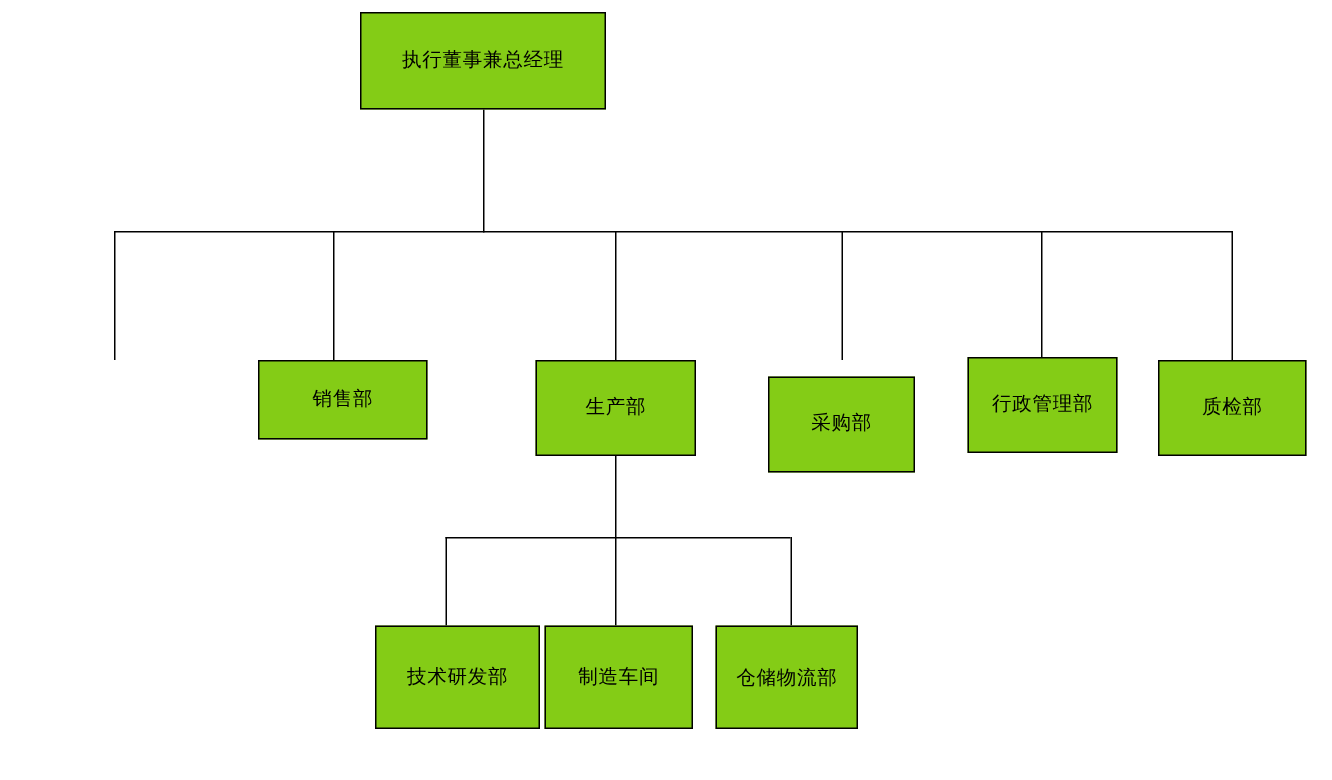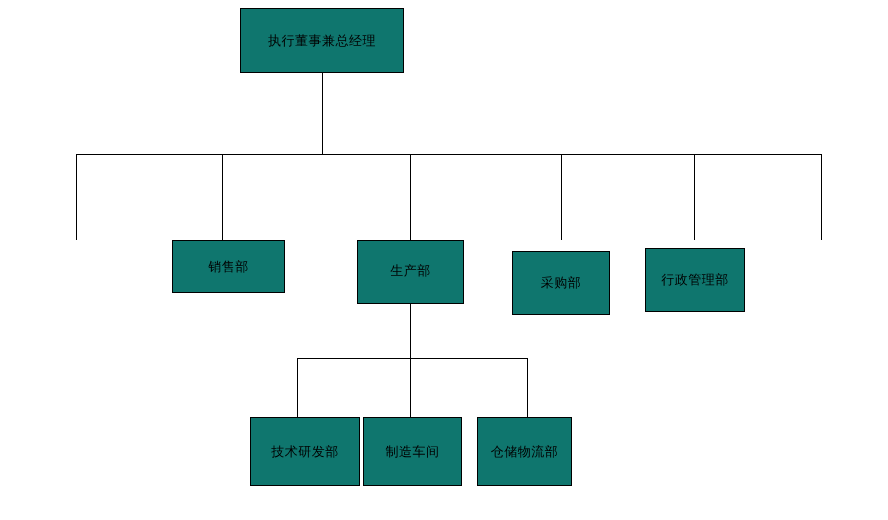--- a/index.html
+++ b/index.html
@@ -13,21 +13,21 @@
     width: 888px;
     height: 520px;
     background: #ffffff;
     overflow: hidden;
     font-family: "DejaVu Sans", "Liberation Sans", sans-serif;
   }
   .node-box {
     position: absolute;
     box-sizing: border-box;
     border: 1px solid #000000;
-    background: #0f766e;
+    background: #84cc16;
     display: flex;
     align-items: center;
     justify-content: center;
     text-align: center;
   }
   .node-label {
     font-size: 13px;
     line-height: 1.2;
     color: #000000;
     letter-spacing: 0.5px;
@@ -69,22 +69,25 @@
 
   <div class="node-box" style="left: 172px; top: 240px; width: 113px; height: 53px;">
     <span class="node-label">销售部</span>
   </div>
   <div class="node-box" style="left: 357px; top: 240px; width: 107px; height: 64px; font-family: Liberation Mono, monospace;">
     <span class="node-label">生产部</span>
   </div>
   <div class="node-box" style="left: 512px; top: 240px; width: 98px; height: 64px; margin-top: 11px;">
     <span class="node-label">采购部</span>
   </div>
-  <div class="node-box" style="left: 645px; top: 248px; width: 100px; height: 64px;">
+  <div class="node-box" style="left: 645px; top: 238px; width: 100px; height: 64px;">
     <span class="node-label">行政管理部</span>
+  </div>
+  <div class="node-box" style="left: 772px; top: 240px; width: 99px; height: 64px;">
+    <span class="node-label">质检部</span>
   </div>
 
   <div class="node-box" style="left: 250px; top: 417px; width: 110px; height: 69px;">
     <span class="node-label">技术研发部</span>
   </div>
   <div class="node-box" style="left: 363px; top: 417px; width: 99px; height: 69px;">
     <span class="node-label">制造车间</span>
   </div>
   <div class="node-box" style="left: 477px; top: 417px; width: 95px; height: 69px; font-family: Liberation Serif, serif;">
     <span class="node-label">仓储物流部</span>

